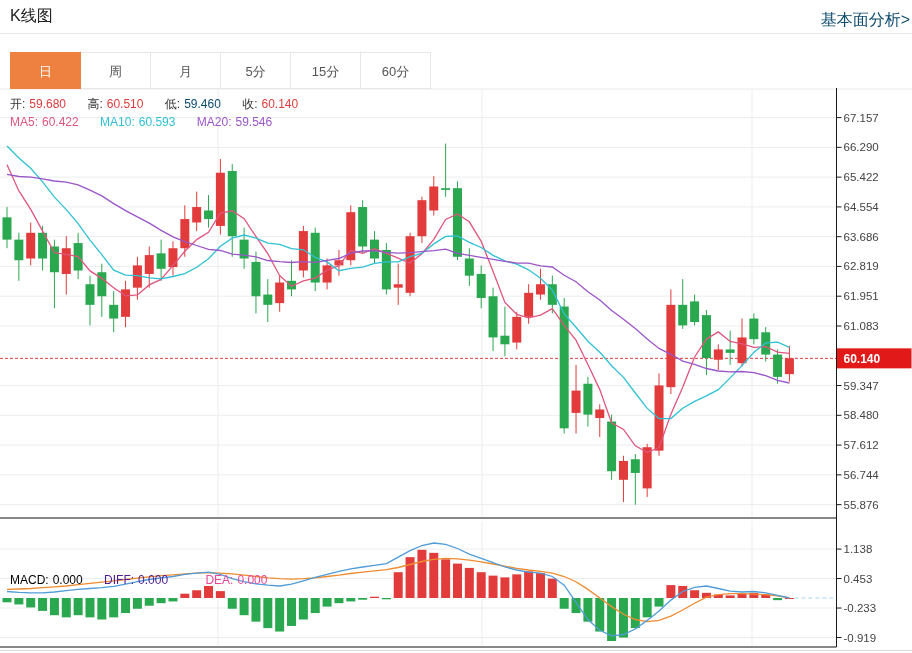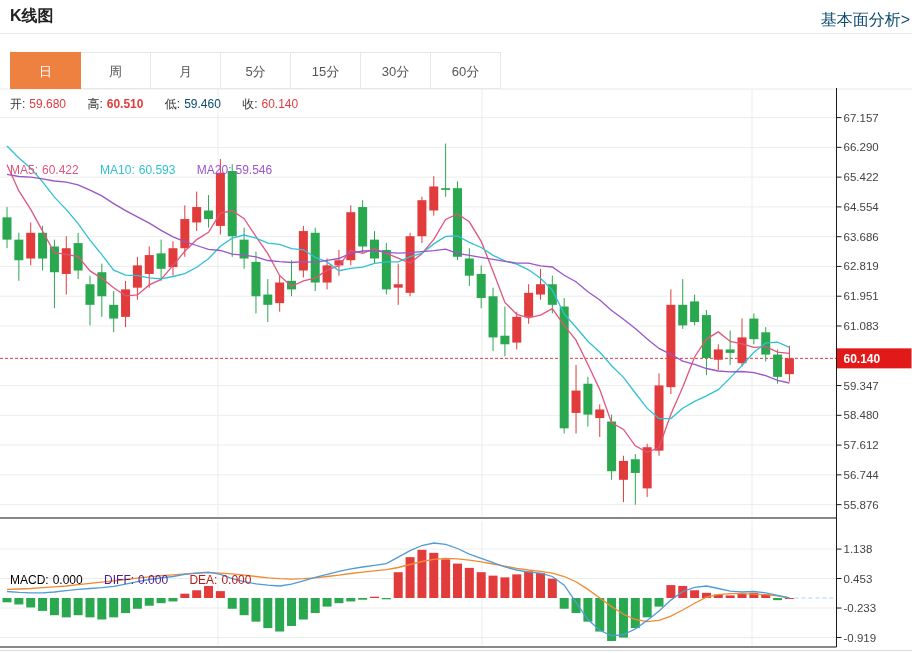--- a/index.html
+++ b/index.html
@@ -1,18 +1,18 @@
 <!DOCTYPE html>
 <html><head>
 <meta charset="utf-8">
 <style>
   html,body{margin:0;padding:0;background:#fff;}
   body{width:912px;height:653px;position:relative;overflow:hidden;
        font-family:"Liberation Sans","DejaVu Sans",sans-serif;}
-  .page-title{position:absolute;left:10px;top:6px;font-size:16px;font-weight:bold;color:#222;text-align:right;}
+  .page-title{position:absolute;left:10px;top:6px;font-size:16px;font-weight:normal;color:#222;text-align:right;}
   .fund-link{position:absolute;right:2px;top:10px;font-size:16px;color:#0c4a6e;cursor:pointer;}
   .top-divider{position:absolute;left:0;top:33px;width:912px;height:1px;background:#e8e8e8;}
   .tab-bar{position:absolute;left:10px;top:52px;display:flex;height:37px;}
   .tab{width:71px;height:37px;line-height:37px;text-align:center;font-size:13px;color:#555;
        background:#fff;border:1px solid #e7e7e7;margin-left:-1px;box-sizing:border-box;cursor:pointer;}
   .tab:first-child{margin-left:0;}
   .tab.active{background:#ef8140;border-color:#ef8140;color:#fff;position:relative;z-index:2;}
   svg{position:absolute;left:0;display:block;}
   #main-svg{top:85px;}
   #macd-svg{top:520px;}
@@ -28,21 +28,20 @@
 <div class="page-title">K线图</div>
 <div class="fund-link">基本面分析&gt;</div>
 <div class="top-divider"></div>
 
 <div class="tab-bar">
     <div class="tab active">日</div>
     <div class="tab">周</div>
     <div class="tab">月</div>
     <div class="tab">5分</div>
     <div class="tab">15分</div>
-    <div class="tab">30分</div>
     <div class="tab">60分</div>
   </div>
 
 <svg id="main-svg" width="912" height="435" viewBox="0 85 912 435">
     <g>
       <line x1="0" y1="89" x2="912" y2="89" stroke="#e9e9e9" stroke-width="1"></line>
       <line x1="0" y1="117.6" x2="836.5" y2="117.6" stroke="#ededed" stroke-width="1"></line>
       <line x1="0" y1="147.34676999999965" x2="836.5" y2="147.34676999999965" stroke="#ededed" stroke-width="1"></line>
       <line x1="0" y1="177.12784999999997" x2="836.5" y2="177.12784999999997" stroke="#ededed" stroke-width="1"></line>
       <line x1="0" y1="206.90892999999983" x2="836.5" y2="206.90892999999983" stroke="#ededed" stroke-width="1"></line>
@@ -228,26 +227,26 @@
       <line x1="836.5" y1="504.65111" x2="841.5" y2="504.65111" stroke="#1a1a1a" stroke-width="1"></line>
       <text x="843.5" y="508.65111" fill="#444" font-size="11.5" font-family="Liberation Sans, sans-serif">55.876</text>
       <rect x="837" y="348.35326999999984" width="74.5" height="20" fill="#e11919"></rect>
       <text x="843.5" y="362.85326999999984" fill="#fff" font-size="12" font-weight="bold" font-family="Liberation Sans, sans-serif">60.140</text>
     </g>
     <line x1="0" y1="518" x2="836.5" y2="518" stroke="#111" stroke-width="1"></line>
   </svg>
 
 <div class="legend" style="top:96px;">
   <span class="pair"><span class="ohlc-label">开:</span><span style="color: rgb(226, 59, 60); text-align: center;">59.680</span></span>
-  <span class="pair"><span class="ohlc-label">高:</span><span style="color: rgb(226, 59, 60); font-weight: bold;">60.510</span></span>
+  <span class="pair"><span class="ohlc-label">高:</span><span style="color: rgb(226, 59, 60);">60.510</span></span>
   <span class="pair"><span class="ohlc-label">低:</span><span style="color: #0c4a6e;">59.460</span></span>
   <span class="pair"><span class="ohlc-label">收:</span><span style="color: rgb(226, 59, 60);">60.140</span></span>
 </div>
 
-<div class="legend" style="top:115px;margin-top:48px;">
+<div class="legend" style="top:115px;">
   <span class="pair" style="color: rgb(224, 85, 126);"><span>MA5:</span><span>60.422</span></span>
   <span class="pair" style="color: rgb(47, 193, 212);"><span>MA10:</span><span>60.593</span></span>
   <span class="pair" style="color: rgb(155, 85, 200);"><span>MA20:</span><span>59.546</span></span>
 </div>
 
 <svg id="macd-svg" width="912" height="133" viewBox="0 520 912 133">
     <g>
       <line x1="0" y1="549.066" x2="836.5" y2="549.066" stroke="#ededed" stroke-width="1"></line>
       <line x1="0" y1="578.521" x2="836.5" y2="578.521" stroke="#ededed" stroke-width="1"></line>
       <line x1="0" y1="608.019" x2="836.5" y2="608.019" stroke="#ededed" stroke-width="1"></line>
@@ -338,16 +337,16 @@
       <text x="843.5" y="612.019" fill="#444" font-size="11.5" font-family="Liberation Sans, sans-serif">-0.233</text>
       <line x1="836.5" y1="637.517" x2="841.5" y2="637.517" stroke="#1a1a1a" stroke-width="1"></line>
       <text x="843.5" y="641.517" fill="#444" font-size="11.5" font-family="Liberation Sans, sans-serif">-0.919</text>
     </g>
     <line x1="0" y1="647" x2="836.5" y2="647" stroke="#111" stroke-width="1"></line>
   </svg>
 
 <div class="legend" style="top:526px;">
   <span class="pair" style="color: #000000;"><span>MACD:</span><span>0.000</span></span>
   <span class="pair" style="color: #4c1d95; margin-top: 47px;"><span>DIFF:</span><span>0.000</span></span>
-  <span class="pair" style="color: #b91c1c;"><span>DEA:</span><span>0.000</span></span>
+  <span class="pair" style="color: #ec4899; margin-left: 16px;"><span>DEA:</span><span>0.000</span></span>
 </div>
 
 <div class="bottom-line"></div>
 
 </body></html>

